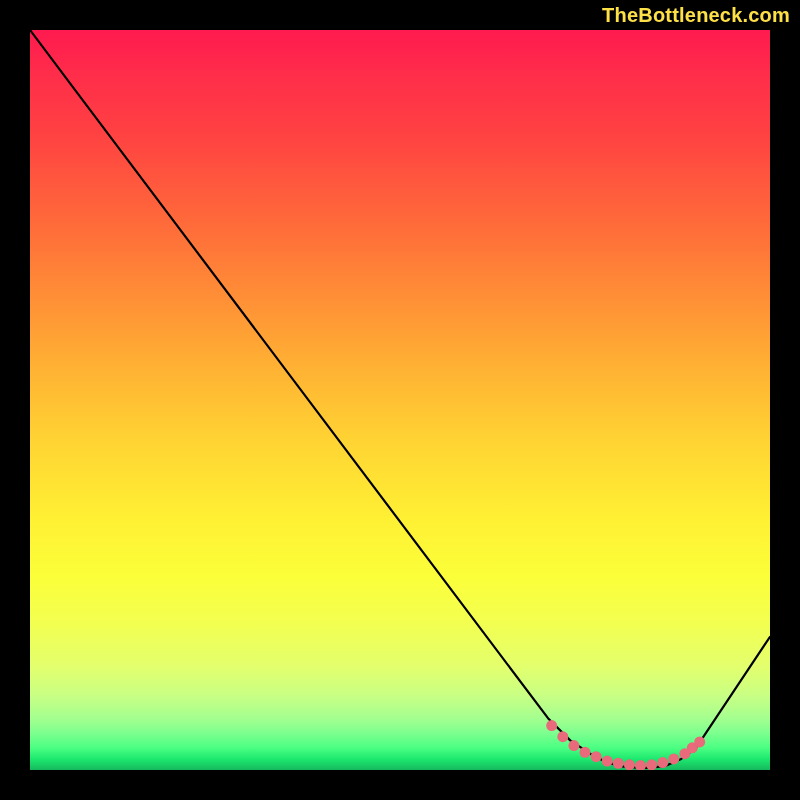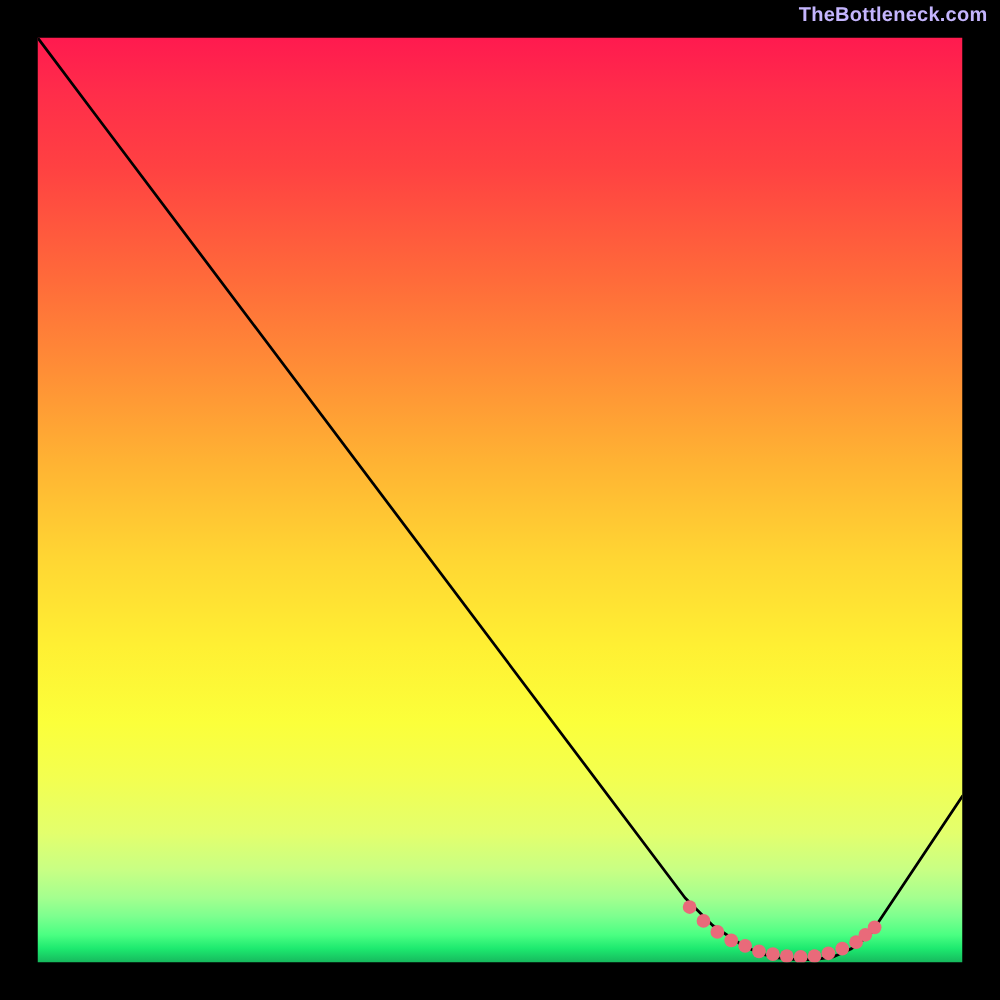--- a/index.html
+++ b/index.html
@@ -14,22 +14,22 @@
   .frame {
     position: relative;
     width: 800px;
     height: 800px;
     background: #000;
   }
   .watermark {
     position: absolute;
     top: 4px;
     right: 10px;
-    color: #c4b5fd;
-    font-size: 16px;
+    color: #fde047;
+    font-size: 20px;
     font-weight: 600;
     letter-spacing: 0.2px;
     z-index: 5;
   }
   .plot-area {
     position: absolute;
     left: 30px;
     top: 30px;
     width: 740px;
     height: 740px;

